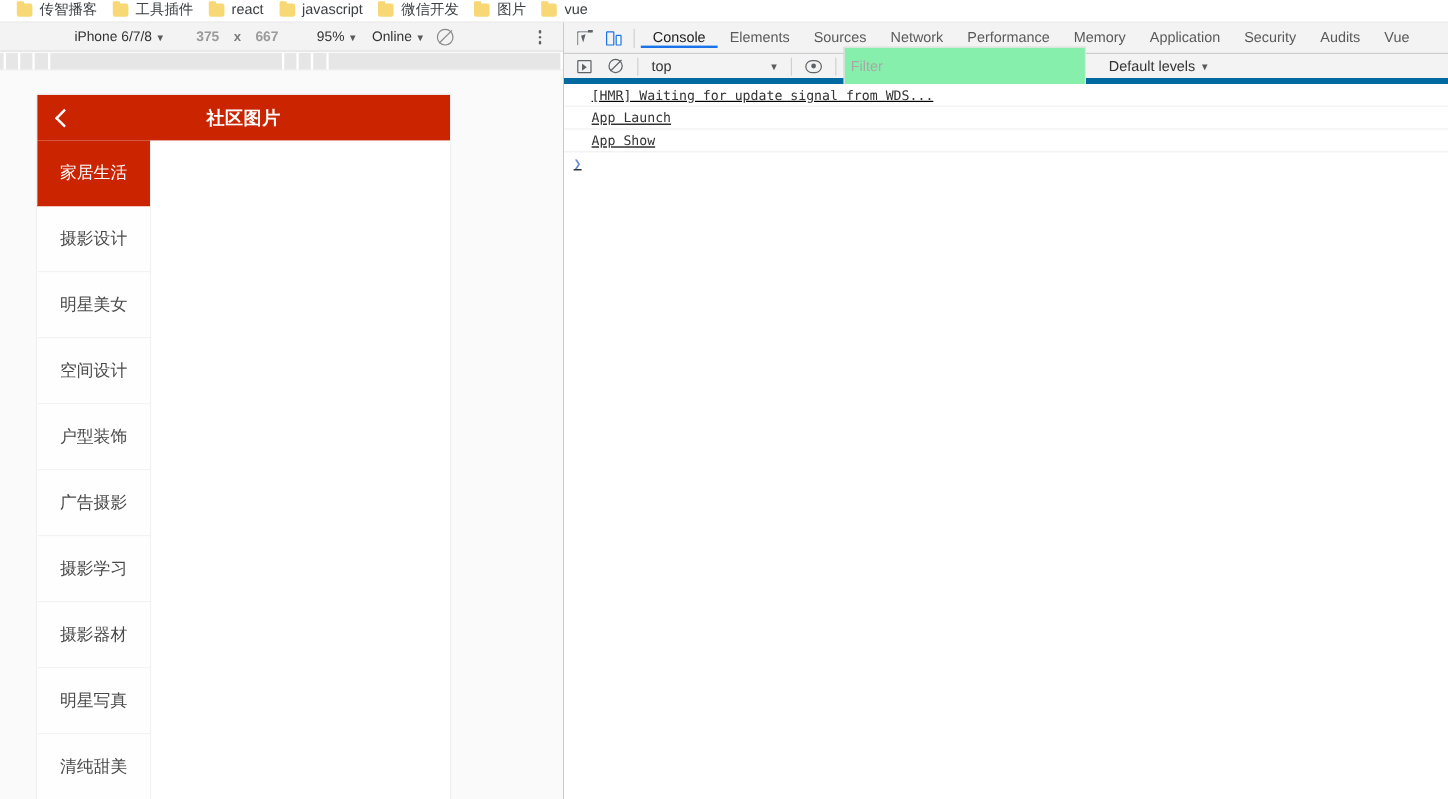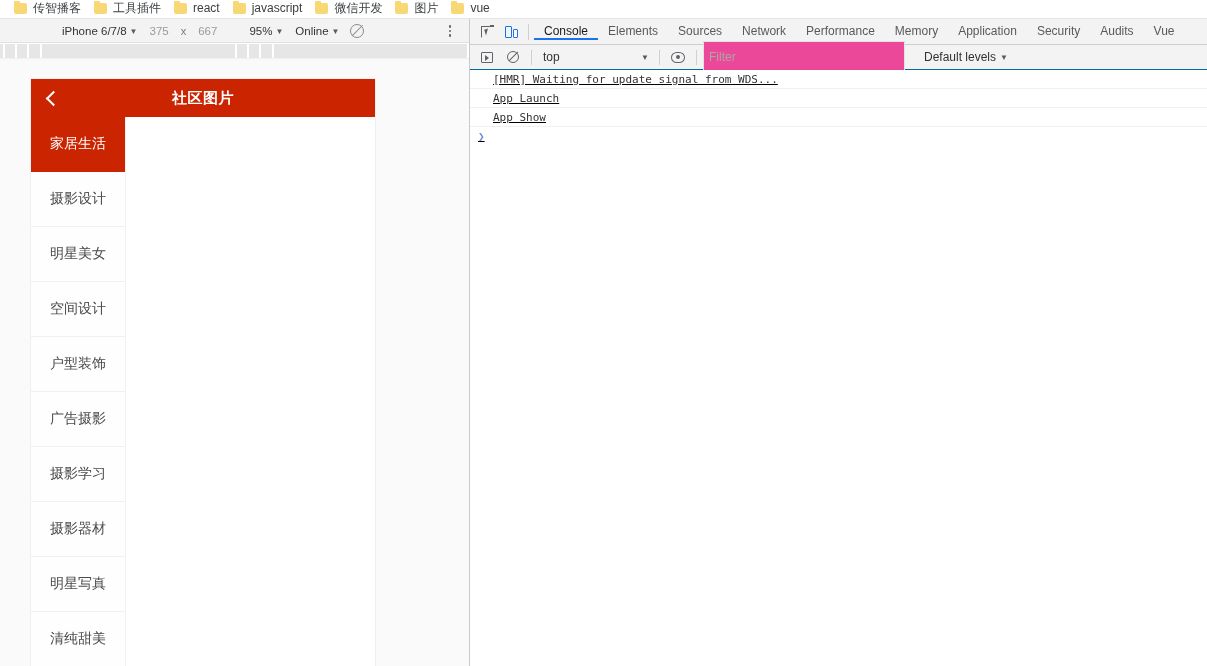--- a/index.html
+++ b/index.html
@@ -286,21 +286,21 @@
     border-bottom: 2px solid transparent;
   }
   .dtab.active {
     color: #1a1a1a;
     border-bottom-color: #1a73e8;
   }
 
   #console-toolbar {
     height: 25px;
     background: #f3f3f3;
-    border-bottom: 1px solid #0369a1;
+    border-bottom: 5px solid #0369a1;
     display: flex;
     align-items: center;
     padding-left: 5px;
     gap: 2px;
   }
   #sidebar-toggle-icon {
     width: 12px; height: 11px;
     border: 1.3px solid #5f6368;
     border-radius: 1px;
     position: relative;
@@ -343,21 +343,21 @@
     display: flex; align-items: center; justify-content: center;
   }
   #eye-icon::after {
     content: "";
     width: 4.5px; height: 4.5px;
     border-radius: 50%;
     background: #5f6368;
   }
   #console-filter {
     width: 202px; height: 32px;
-    background: #ec4899;
+    background: #86efac;
     border: 1px solid #e2e2e2;
     font-size: 12px;
     color: #333;
     padding: 0 5px;
     outline: none;
     font-family: "Liberation Sans", sans-serif;
   }
   #console-filter::placeholder { color: #a8a8a8; }
   #levels-select {
     display: flex; align-items: center; gap: 4px;
@@ -435,21 +435,21 @@
 
   <div id="device-pane">
 
     <div id="device-toolbar">
       <div class="dt-group" style="margin-left:56px;">
         <div class="dt-item">
           <span>iPhone 6/7/8</span>
           <span class="caret">▼</span>
         </div>
       </div>
-      <div class="dt-group" style="">
+      <div class="dt-group" style="margin-left:14px;font-weight:bold;">
         <span class="dt-item dt-dim">375</span>
         <span class="dt-x">x</span>
         <span class="dt-item dt-dim">667</span>
       </div>
       <div class="dt-group" style="margin-left:20px;">
         <div class="dt-item">
           <span>95%</span>
           <span class="caret">▼</span>
         </div>
         <div class="dt-item">

